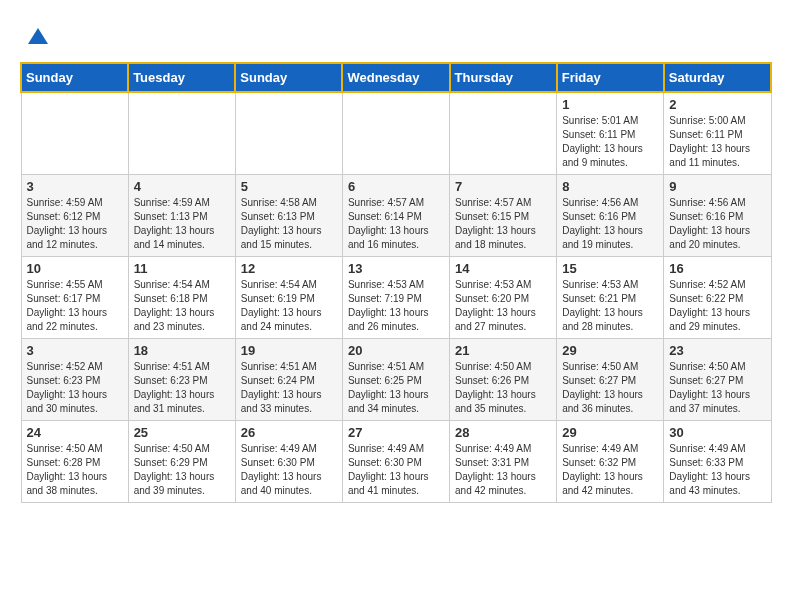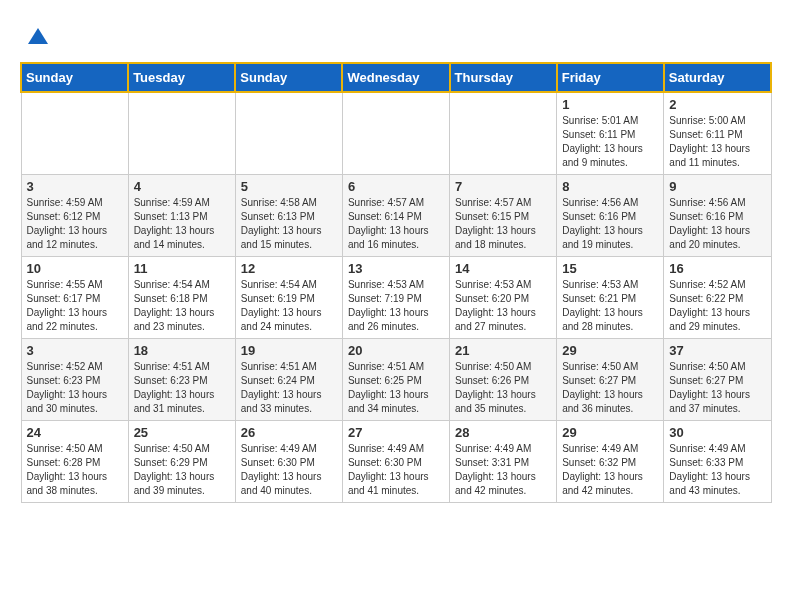--- a/index.html
+++ b/index.html
@@ -291,21 +291,21 @@
 and 35 minutes.</div>
         </td>
         <td>
           <span class="day-number">29</span>
           <div class="day-info">Sunrise: 4:50 AM
 Sunset: 6:27 PM
 Daylight: 13 hours
 and 36 minutes.</div>
         </td>
         <td>
-          <span class="day-number">37</span>
+          <span class="day-number">23</span>
           <div class="day-info">Sunrise: 4:50 AM
 Sunset: 6:27 PM
 Daylight: 13 hours
 and 37 minutes.</div>
         </td>
       </tr>
       <tr>
         <td>
           <span class="day-number">24</span>
           <div class="day-info">Sunrise: 4:50 AM

